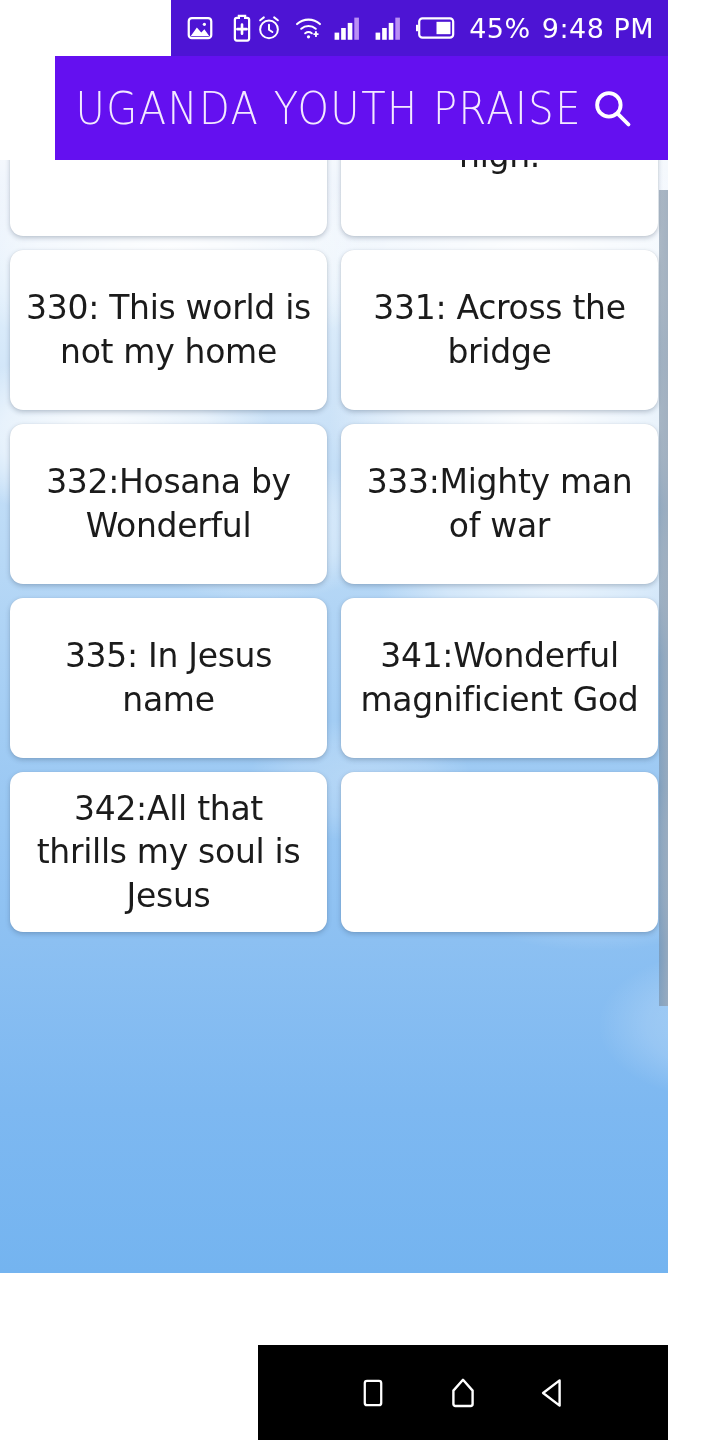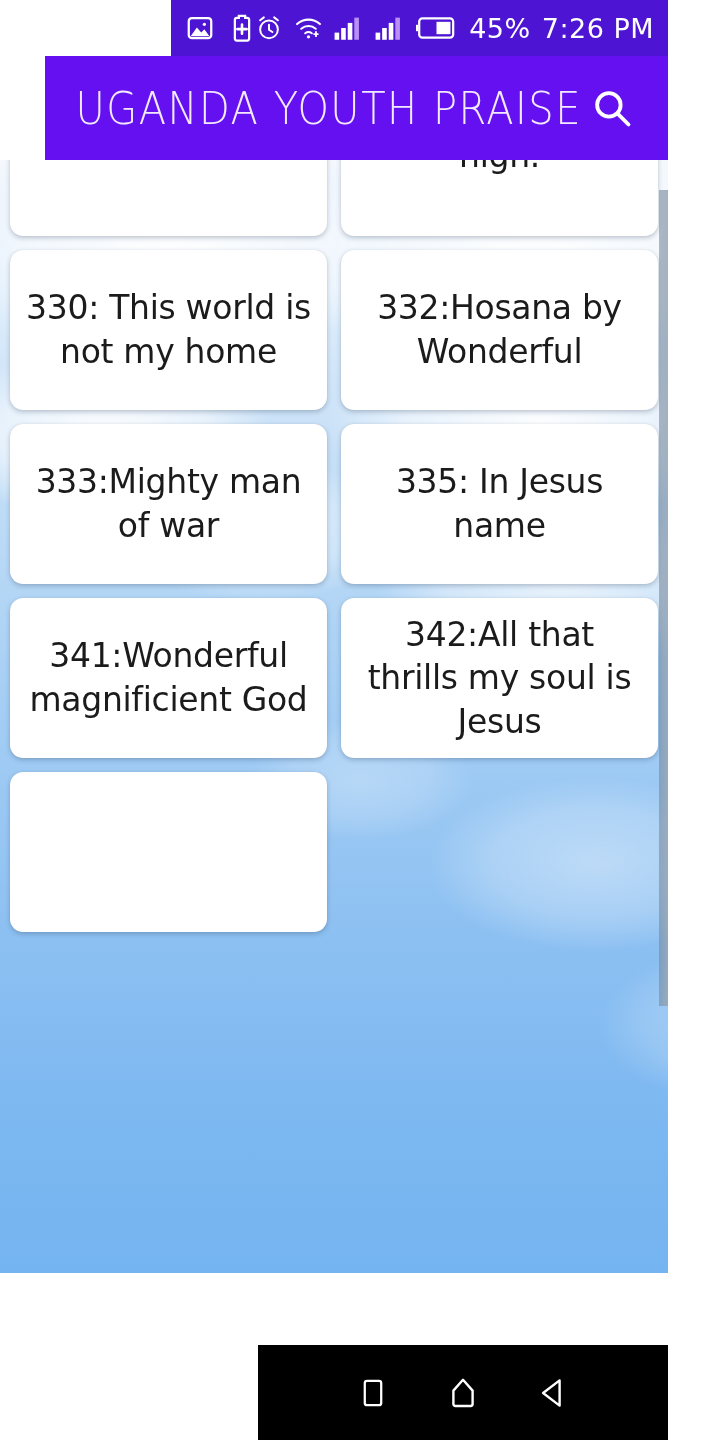--- a/index.html
+++ b/index.html
@@ -32,21 +32,21 @@
     color:#ffffff; white-space:nowrap;
     font-family:"DejaVu Sans", sans-serif;
   }
   .ic { display:block; }
 
   
   .appbar {
     height:104px; flex:0 0 104px;
     background:#6410f0;
     display:flex; align-items:center;
-    padding:0 26px 0 30px;
+    padding:0 26px 0 20px;
     position:relative; z-index:3;
   }
   .appbar-title {
     color:#f3e9ff;
     font-size:40px;
     letter-spacing:1.5px;
     font-family:"DejaVu Sans", sans-serif;
     font-weight:300;
     white-space:nowrap;
     transform:scaleY(1.12);
@@ -193,21 +193,21 @@
         <rect x="17.6" y="2" width="4" height="19.2" fill="#b98ef5"></rect>
       </svg>
 
       <svg class="ic" width="42" height="26" viewBox="0 0 34 20" fill="none" stroke="#ffffff" stroke-width="1.8">
         <rect x="2.6" y="2.2" width="27.5" height="15.6" rx="2.6"></rect>
         <rect x="0" y="7.4" width="1.8" height="5.2" fill="#ffffff" stroke="none"></rect>
         <rect x="16.6" y="5" width="11.3" height="10" fill="#ffffff" stroke="none"></rect>
       </svg>
 
       <span class="sb-text">45%</span>
-      <span class="sb-text">7:26 PM</span>
+      <span class="sb-text">9:48 PM</span>
     </div>
   </div>
 
   <div class="appbar">
     <span class="appbar-title">UGANDA YOUTH PRAISE</span>
     <div class="appbar-actions">
       <div class="search-btn">
         <svg width="44" height="44" viewBox="0 0 24 24" fill="none" stroke="#ffffff" stroke-width="2.1" stroke-linecap="round">
           <circle cx="10.3" cy="10.3" r="6.4"></circle>
           <path d="M15.2 15.2 L21 21"></path>
@@ -231,20 +231,23 @@
       <div class="card h-2">
         <span class="card-label"></span>
       </div>
       <div class="card h-2">
         <span class="card-label">high.</span>
       </div>
       <div class="card h-2">
         <span class="card-label">330: This world is not my home</span>
       </div>
       <div class="card h-2">
+        <span class="card-label">331: Across the bridge</span>
+      </div>
+      <div class="card h-2">
         <span class="card-label">332:Hosana by Wonderful</span>
       </div>
       <div class="card h-2">
         <span class="card-label">333:Mighty man of war</span>
       </div>
       <div class="card h-2">
         <span class="card-label">335: In Jesus name</span>
       </div>
       <div class="card h-2">
         <span class="card-label">341:Wonderful magnificient God</span>

